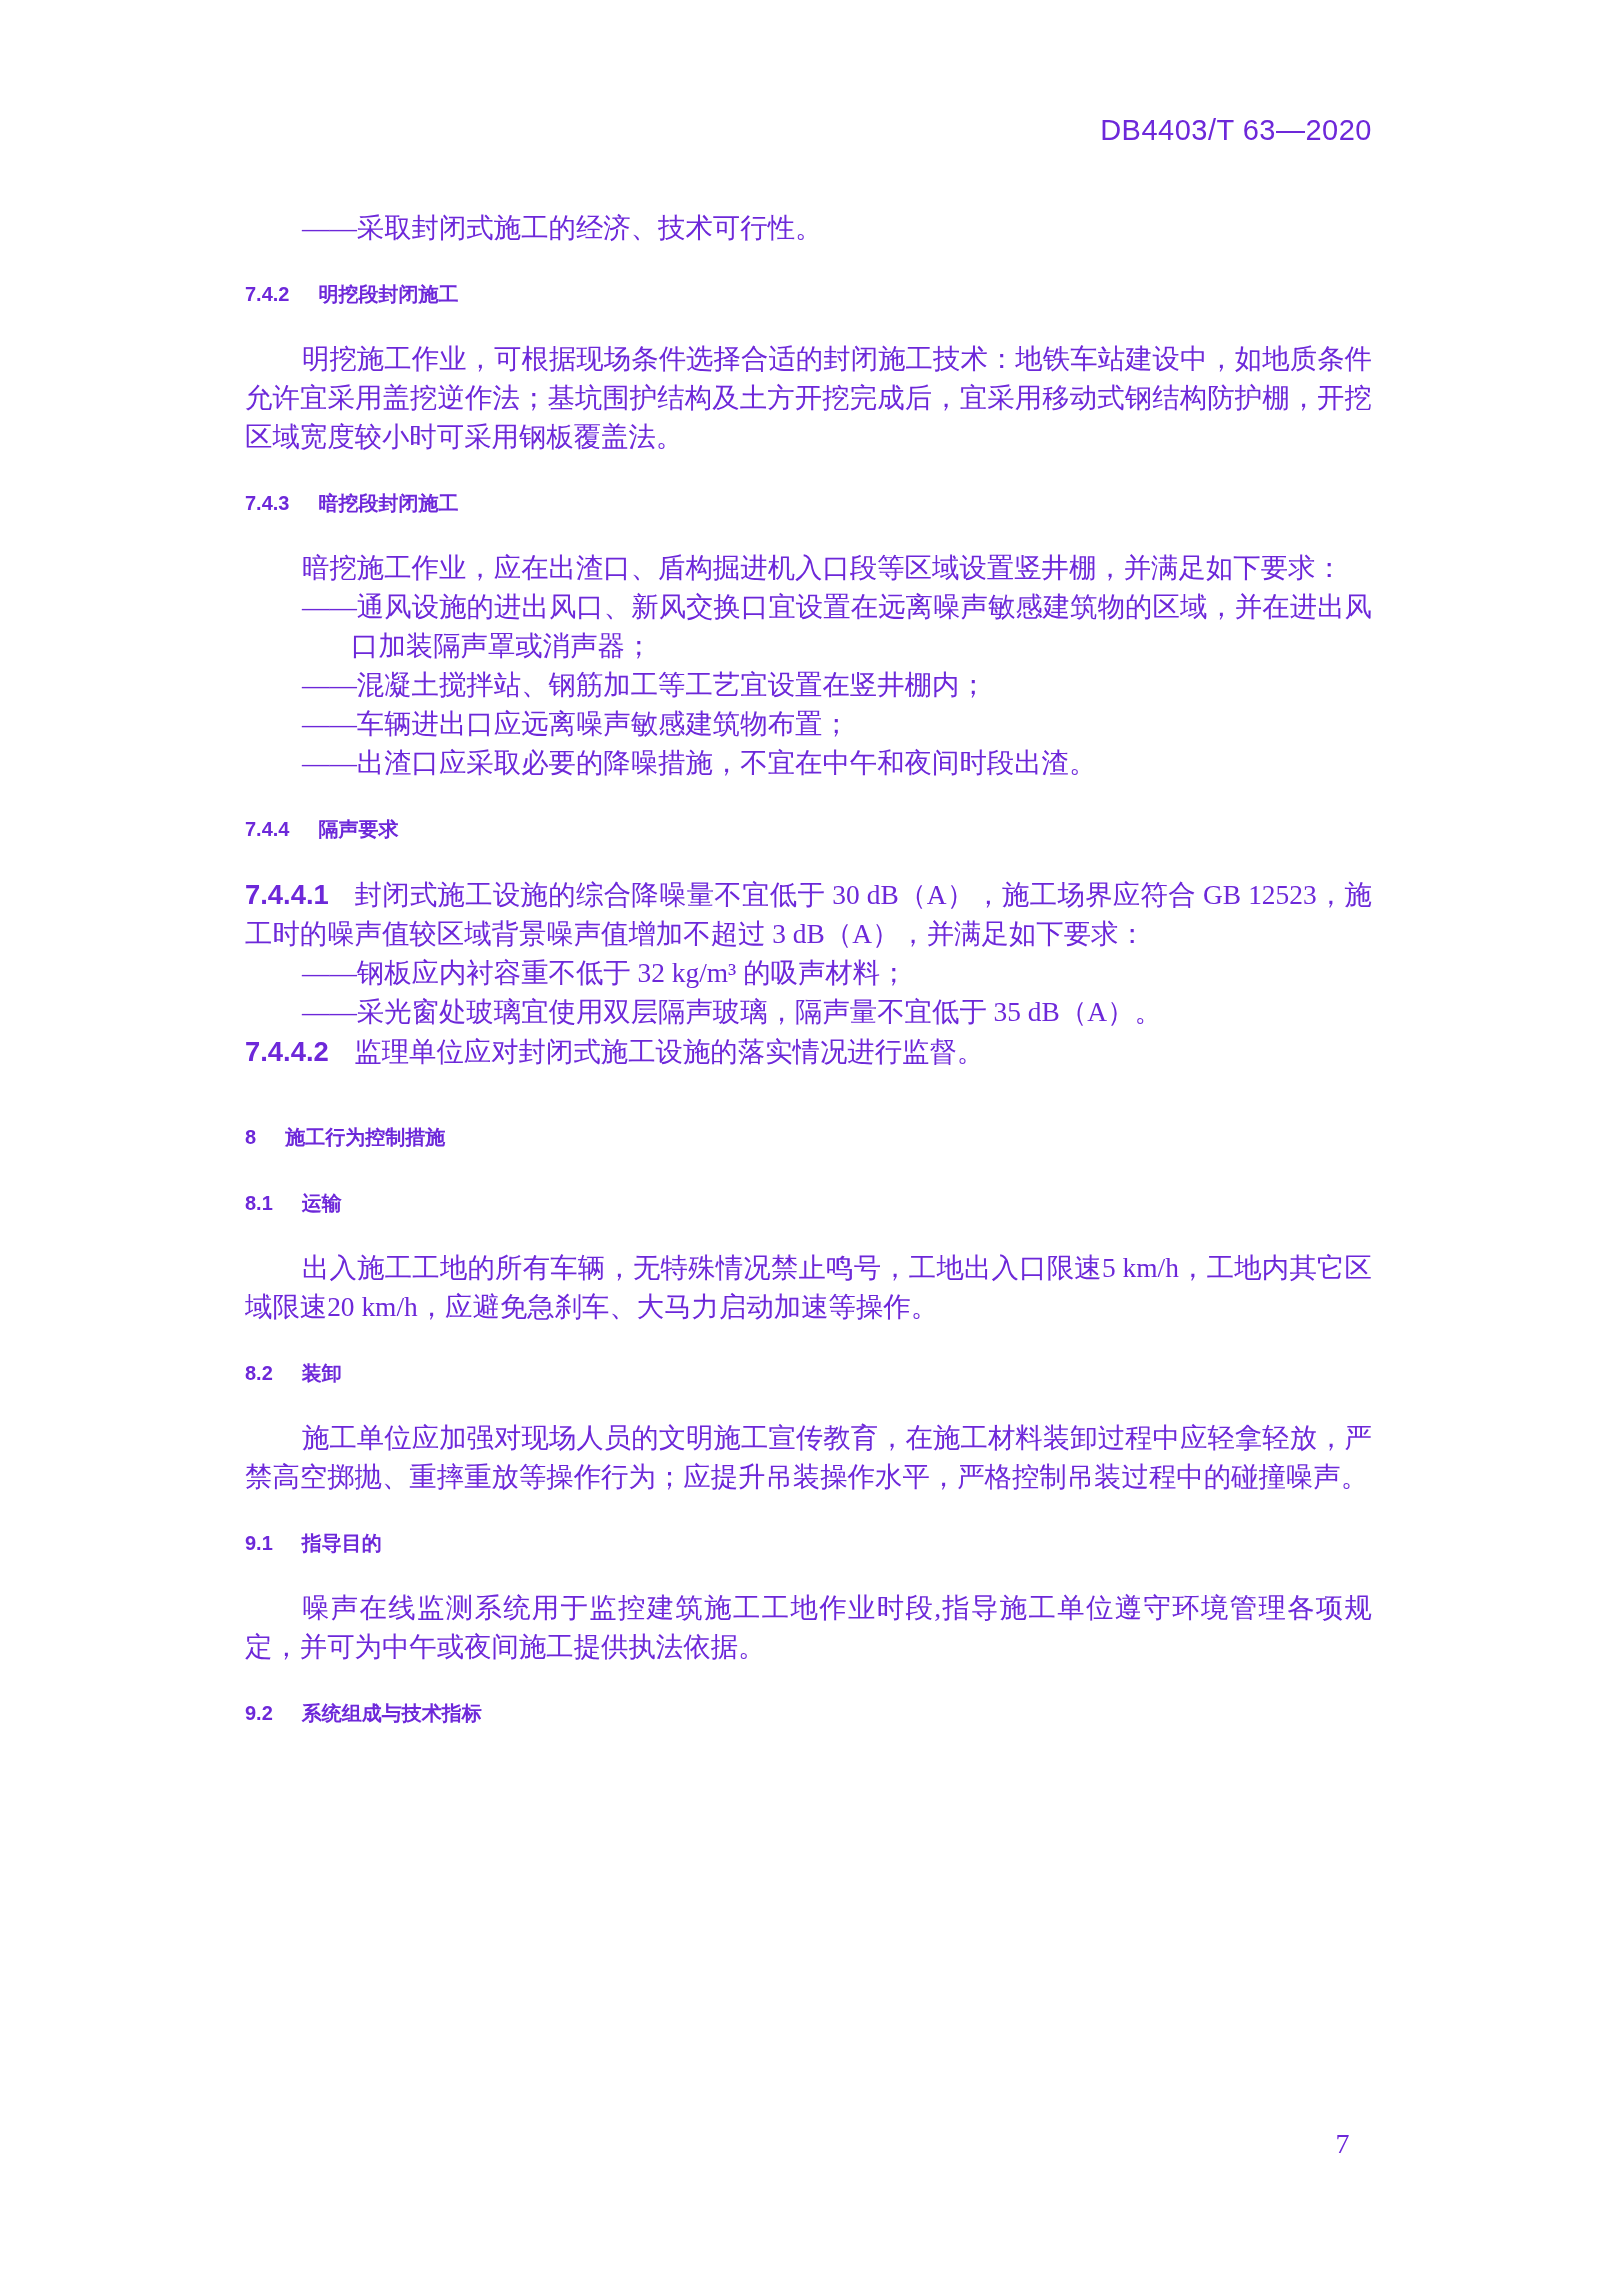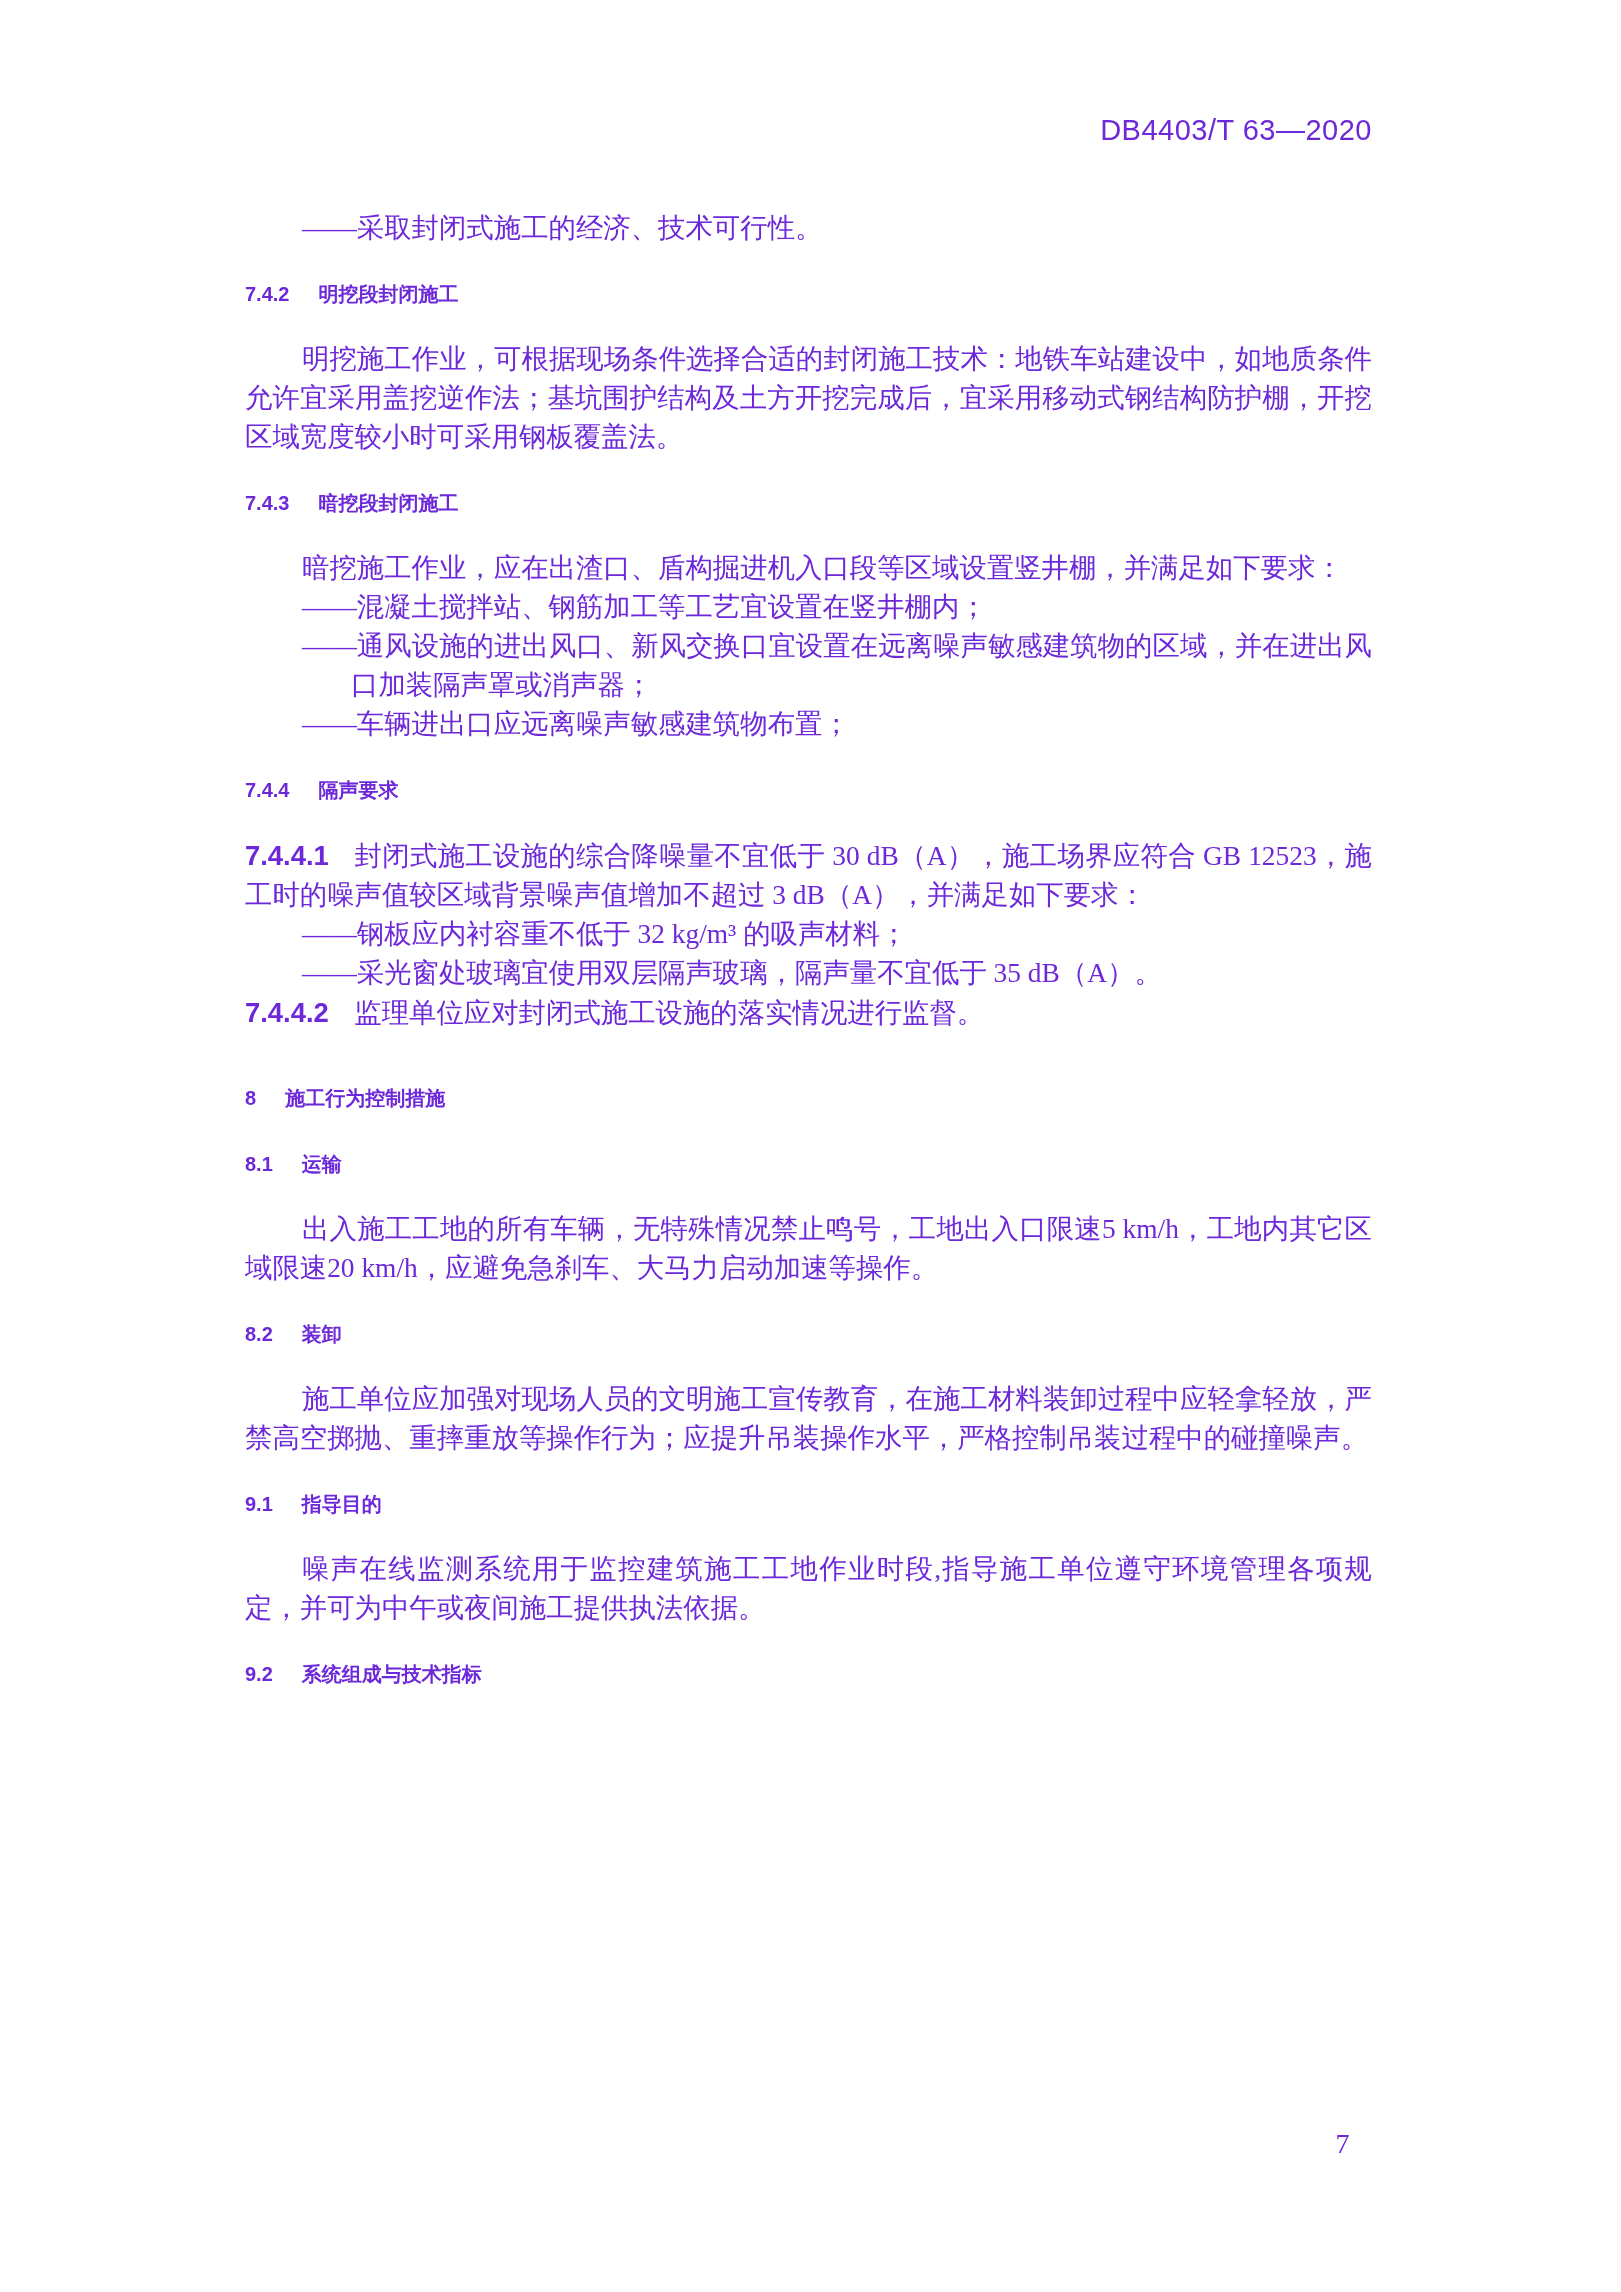--- a/index.html
+++ b/index.html
@@ -71,23 +71,24 @@
 
   <p class="dash-item">——采取封闭式施工的经济、技术可行性。</p>
 
   <p class="h3"><span class="hnum">7.4.2</span><span>明挖段封闭施工</span></p>
 
   <p class="para">明挖施工作业，可根据现场条件选择合适的封闭施工技术：地铁车站建设中，如地质条件允许宜采用盖挖逆作法；基坑围护结构及土方开挖完成后，宜采用移动式钢结构防护棚，开挖区域宽度较小时可采用钢板覆盖法。</p>
 
   <p class="h3"><span class="hnum">7.4.3</span><span>暗挖段封闭施工</span></p>
 
   <p class="para">暗挖施工作业，应在出渣口、盾构掘进机入口段等区域设置竖井棚，并满足如下要求：</p>
+  <p class="dash-item">——通风设施的进出风口、新风交换口宜设置在远离噪声敏感建筑物的区域，并在进出风口加装隔声罩或消声器；</p>
   <p class="dash-item">——混凝土搅拌站、钢筋加工等工艺宜设置在竖井棚内；</p>
-  <p class="dash-item">——通风设施的进出风口、新风交换口宜设置在远离噪声敏感建筑物的区域，并在进出风口加装隔声罩或消声器；</p>
   <p class="dash-item">——车辆进出口应远离噪声敏感建筑物布置；</p>
+  <p class="dash-item">——出渣口应采取必要的降噪措施，不宜在中午和夜间时段出渣。</p>
 
   <p class="h3"><span class="hnum">7.4.4</span><span>隔声要求</span></p>
 
   <p class="clause"><span class="cnum">7.4.4.1</span><span>封闭式施工设施的综合降噪量不宜低于 30 dB（A），施工场界应符合 GB 12523，施工时的噪声值较区域背景噪声值增加不超过 3 dB（A），并满足如下要求：</span></p>
   <p class="dash-item">——钢板应内衬容重不低于 32 kg/m³ 的吸声材料；</p>
   <p class="dash-item">——采光窗处玻璃宜使用双层隔声玻璃，隔声量不宜低于 35 dB（A）。</p>
   <p class="clause"><span class="cnum">7.4.4.2</span><span>监理单位应对封闭式施工设施的落实情况进行监督。</span></p>
 
   <p class="h2"><span class="hnum">8</span><span>施工行为控制措施</span></p>
 

